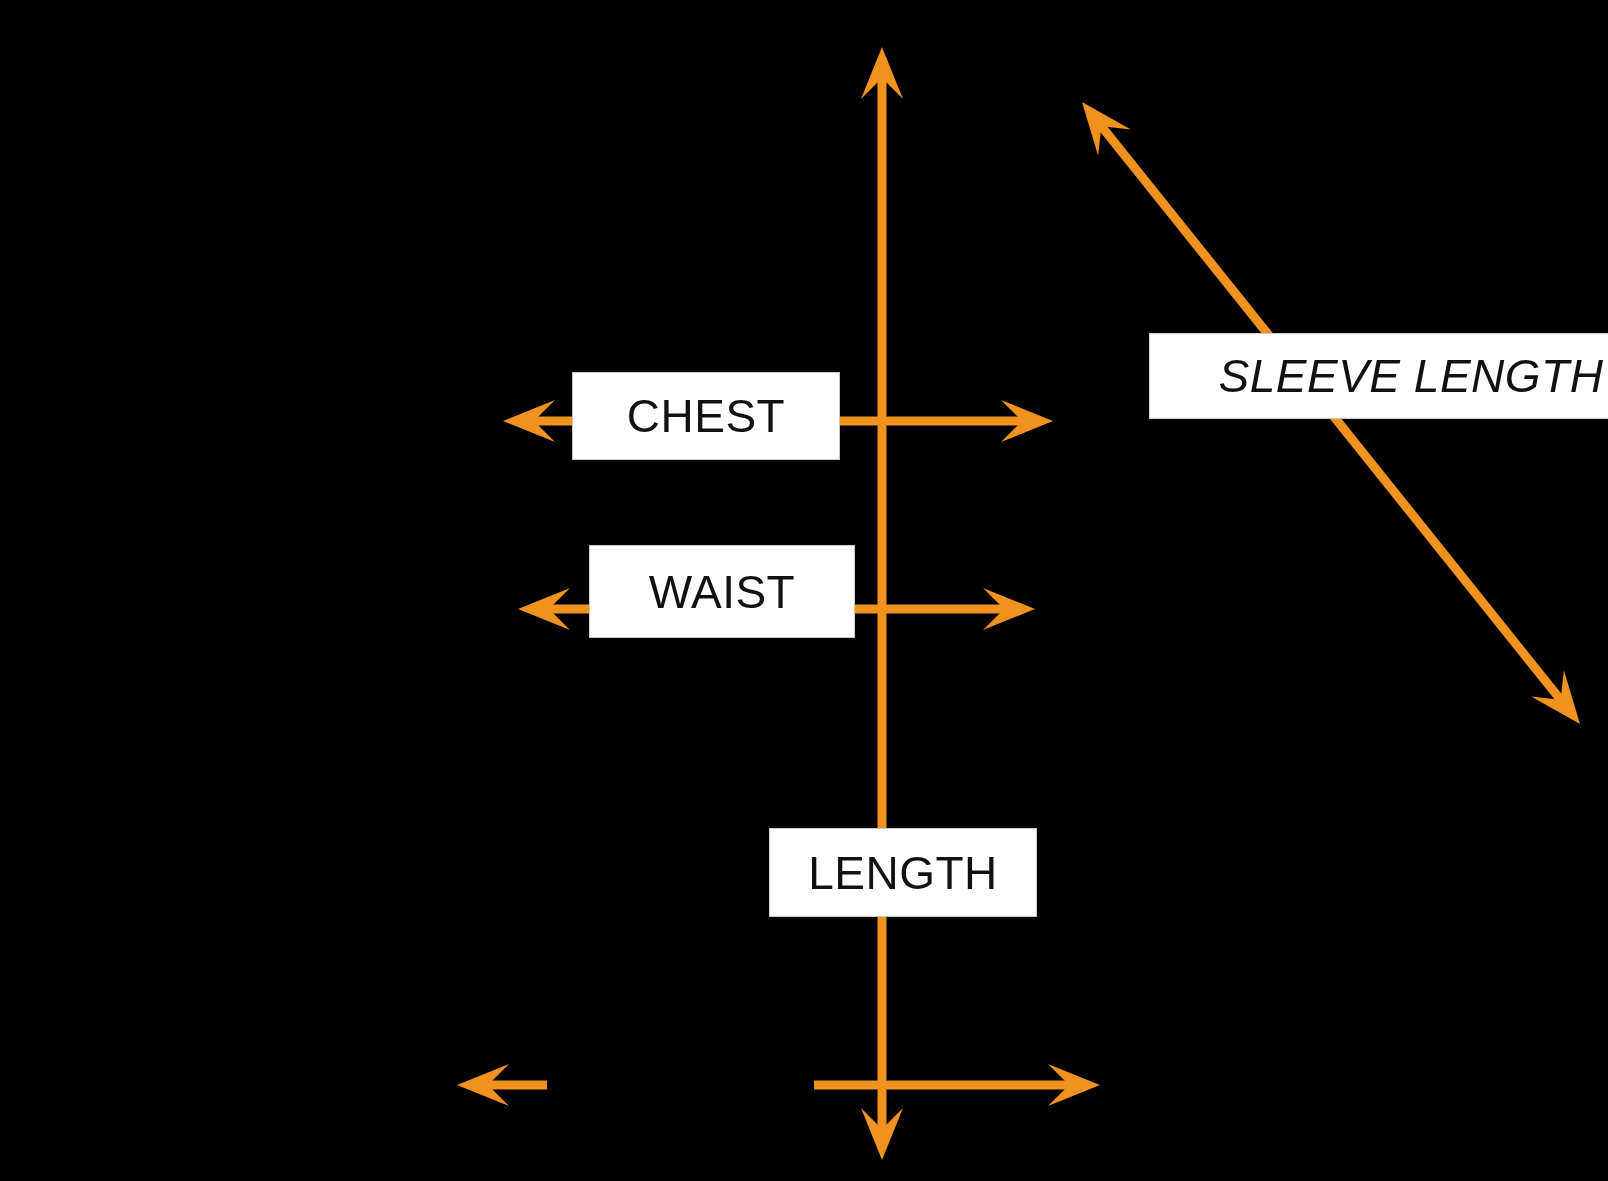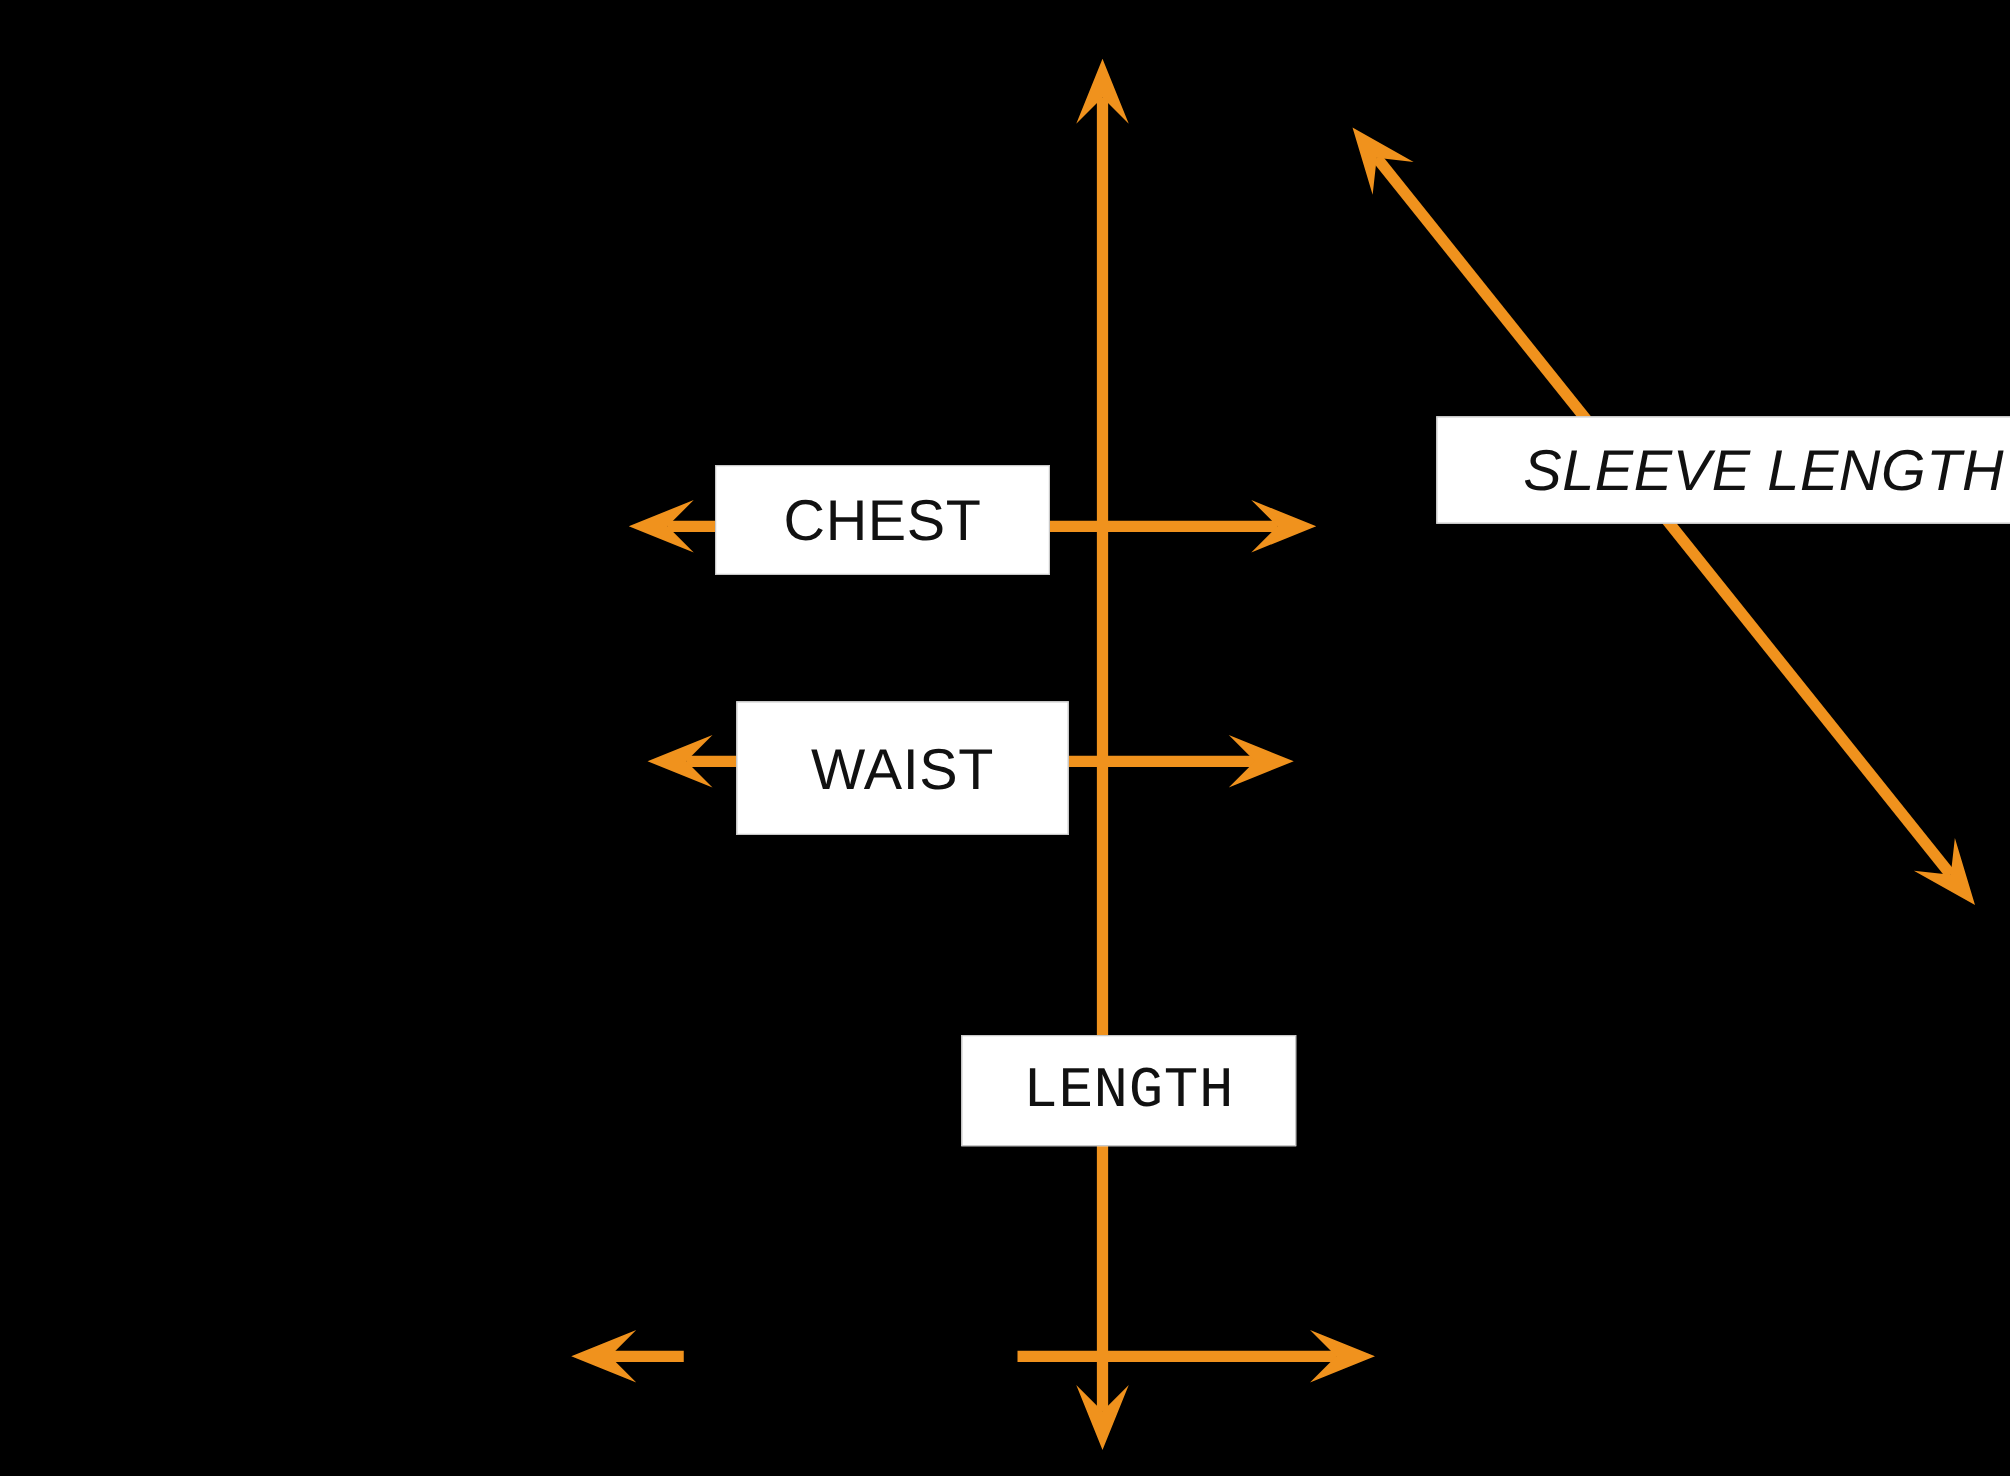--- a/index.html
+++ b/index.html
@@ -38,22 +38,22 @@
     background: var(--label-bg, #FFFFFF);
     border: 1px solid var(--label-border, #C8C8C8);
     box-sizing: border-box;
     color: var(--label-text, #111111);
     font-size: 46px;
     font-weight: 400;
     letter-spacing: 0.5px;
     white-space: nowrap;
   }
   .label-box.chest  { left: 572px;  top: 372px;  width: 268px; height: 88px; }
-  .label-box.waist  { left: 589px;  top: 561px;  width: 266px; height: 107px; }
-  .label-box.length { left: 769px;  top: 828px;  width: 268px; height: 89px; font-family: Liberation Mono, monospace; }
+  .label-box.waist  { left: 589px;  top: 545px;  width: 266px; height: 93px; }
+  .label-box.length { left: 769px;  top: 828px;  width: 268px; height: 89px; }
   .label-box.bottom { left: 547px;  top: 1041px; width: 267px; height: 89px; }
   .label-box.sleeve { left: 1149px; top: 333px;  width: 524px; height: 86px; font-style: italic; }
 </style>
 </head>
 <body>
 
 <div id="canvas">
 
   <svg id="arrow-layer" viewBox="0 0 1608 1181" xmlns="http://www.w3.org/2000/svg">
 

